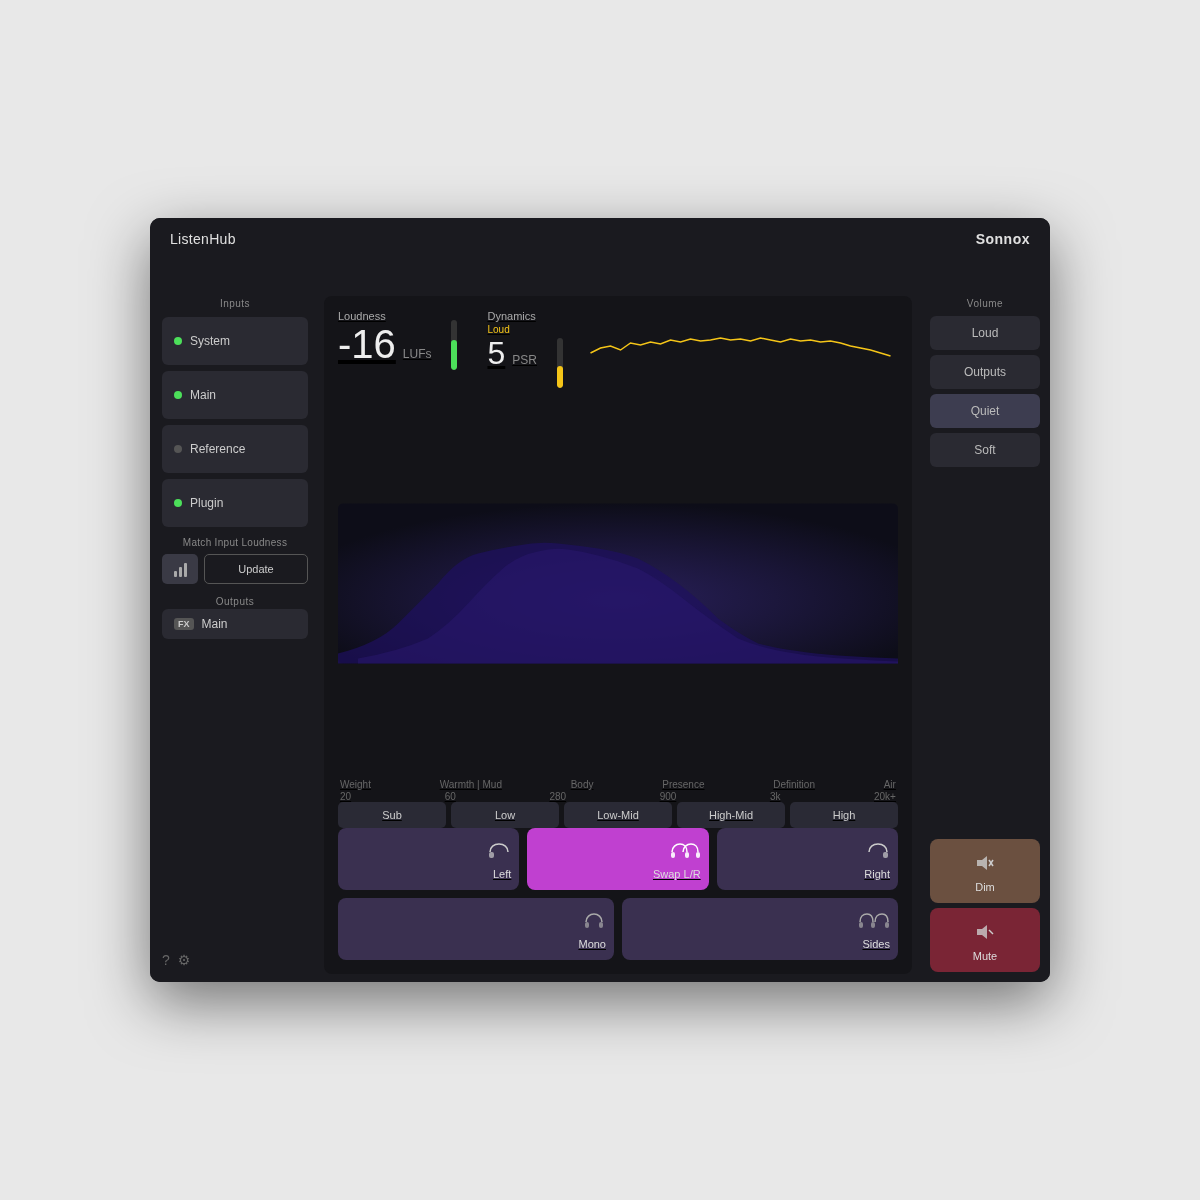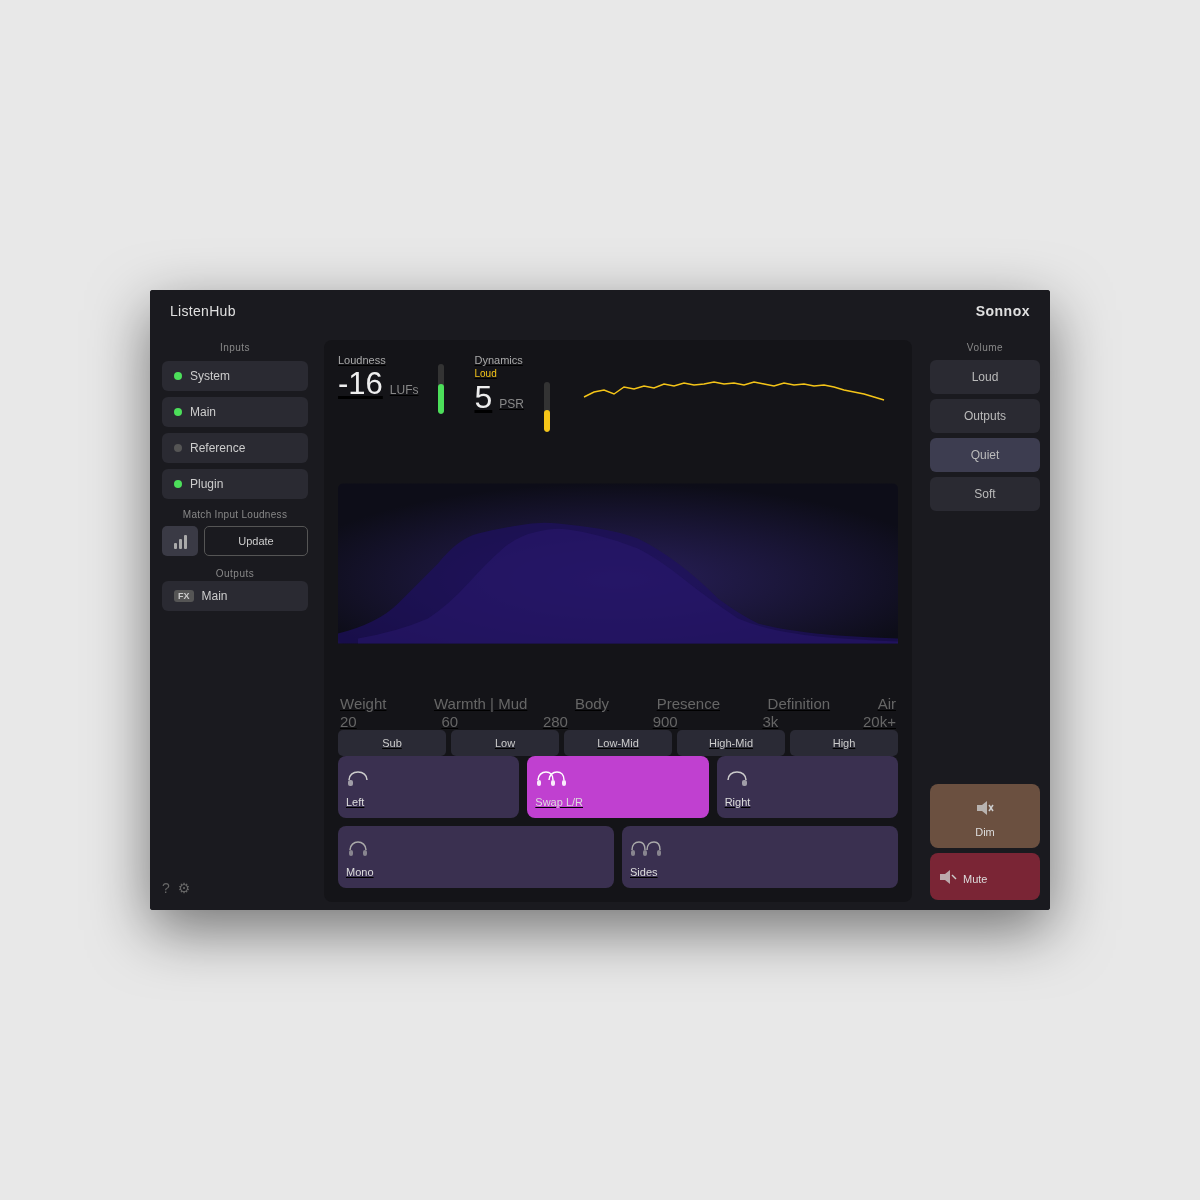--- a/index.html
+++ b/index.html
@@ -8,27 +8,28 @@
       display: flex;
       align-items: center;
       justify-content: center;
       width: 1200px;
       height: 1200px;
       font-family: -apple-system, BlinkMacSystemFont, 'Segoe UI', sans-serif;
     }
 
     .app-window {
       width: 900px;
-      height: 620px;
+      height: 764px;
       background: #1a1a1f;
-      border-radius: 3px;
+      border-radius: 10px;
       overflow: hidden;
       display: flex;
       flex-direction: column;
       box-shadow: 0 20px 60px rgba(0,0,0,0.5);
+      gap: 28px;
     }
 
     .title-bar {
       height: 42px;
       background: #1a1a1f;
       display: flex;
       align-items: center;
       justify-content: space-between;
       padding: 0 20px;
       flex-shrink: 0;
@@ -69,21 +70,21 @@
       color: #888;
       font-size: 10px;
       text-align: center;
       letter-spacing: 0.5px;
       margin-bottom: 2px;
     }
 
     .input-item {
       background: #2a2a32;
       border-radius: 6px;
-      padding: 8px 12px;
+      padding: 17px 12px;
       display: flex;
       align-items: center;
       gap: 8px;
       cursor: pointer;
     }
 
     .dot {
       width: 8px;
       height: 8px;
       border-radius: 50%;
@@ -197,21 +198,21 @@
     .meters-row {
       display: flex;
       align-items: flex-start;
       gap: 20px;
       margin-bottom: 8px;
     }
 
     .loudness-section { }
     .loudness-label { color: #aaa; font-size: 11px; margin-bottom: 2px; }
     .loudness-value {
-      font-size: 31px;
+      font-size: 40px;
       color: #eee;
       font-weight: 300;
       line-height: 1;
     }
     .loudness-unit { font-size: 12px; color: #888; margin-left: 3px; }
 
     .vert-meter {
       width: 6px;
       height: 50px;
       background: #333;
@@ -248,21 +249,21 @@
 
     
     .freq-labels {
       display: flex;
       justify-content: space-between;
       padding: 0 2px;
     }
 
     .freq-label {
       color: #666;
-      font-size: 15px;
+      font-size: 10px;
     }
 
     .freq-bands-row {
       display: flex;
       gap: 5px;
     }
 
     .freq-band-btn {
       flex: 1;
       background: #2a2a35;
@@ -291,21 +292,21 @@
       flex: 1;
       background: #3a3050;
       border: none;
       border-radius: 8px;
       color: #ddd;
       font-size: 12px;
       padding: 14px 8px 10px;
       cursor: pointer;
       display: flex;
       flex-direction: column;
-      align-items: flex-start;
+      align-items: flex-end;
       gap: 5px;
       transition: background 0.15s;
     }
 
     .monitor-btn.active-pink {
       background: #c040d0;
     }
 
     .monitor-btn-icon {
       font-size: 20px;
@@ -369,20 +370,21 @@
 
     .mute-btn {
       background: #7a2535;
       border: none;
       border-radius: 8px;
       color: #ddd;
       font-size: 12px;
       padding: 14px 8px 10px;
       cursor: pointer;
       display: flex;
+      flex-direction: column;
       align-items: center;
       gap: 5px;
       width: 100%;
     }
 
     .action-icon { font-size: 18px; line-height: 1; }
     .action-label { font-size: 11px; }
 
     
     .meter-bar-group {

